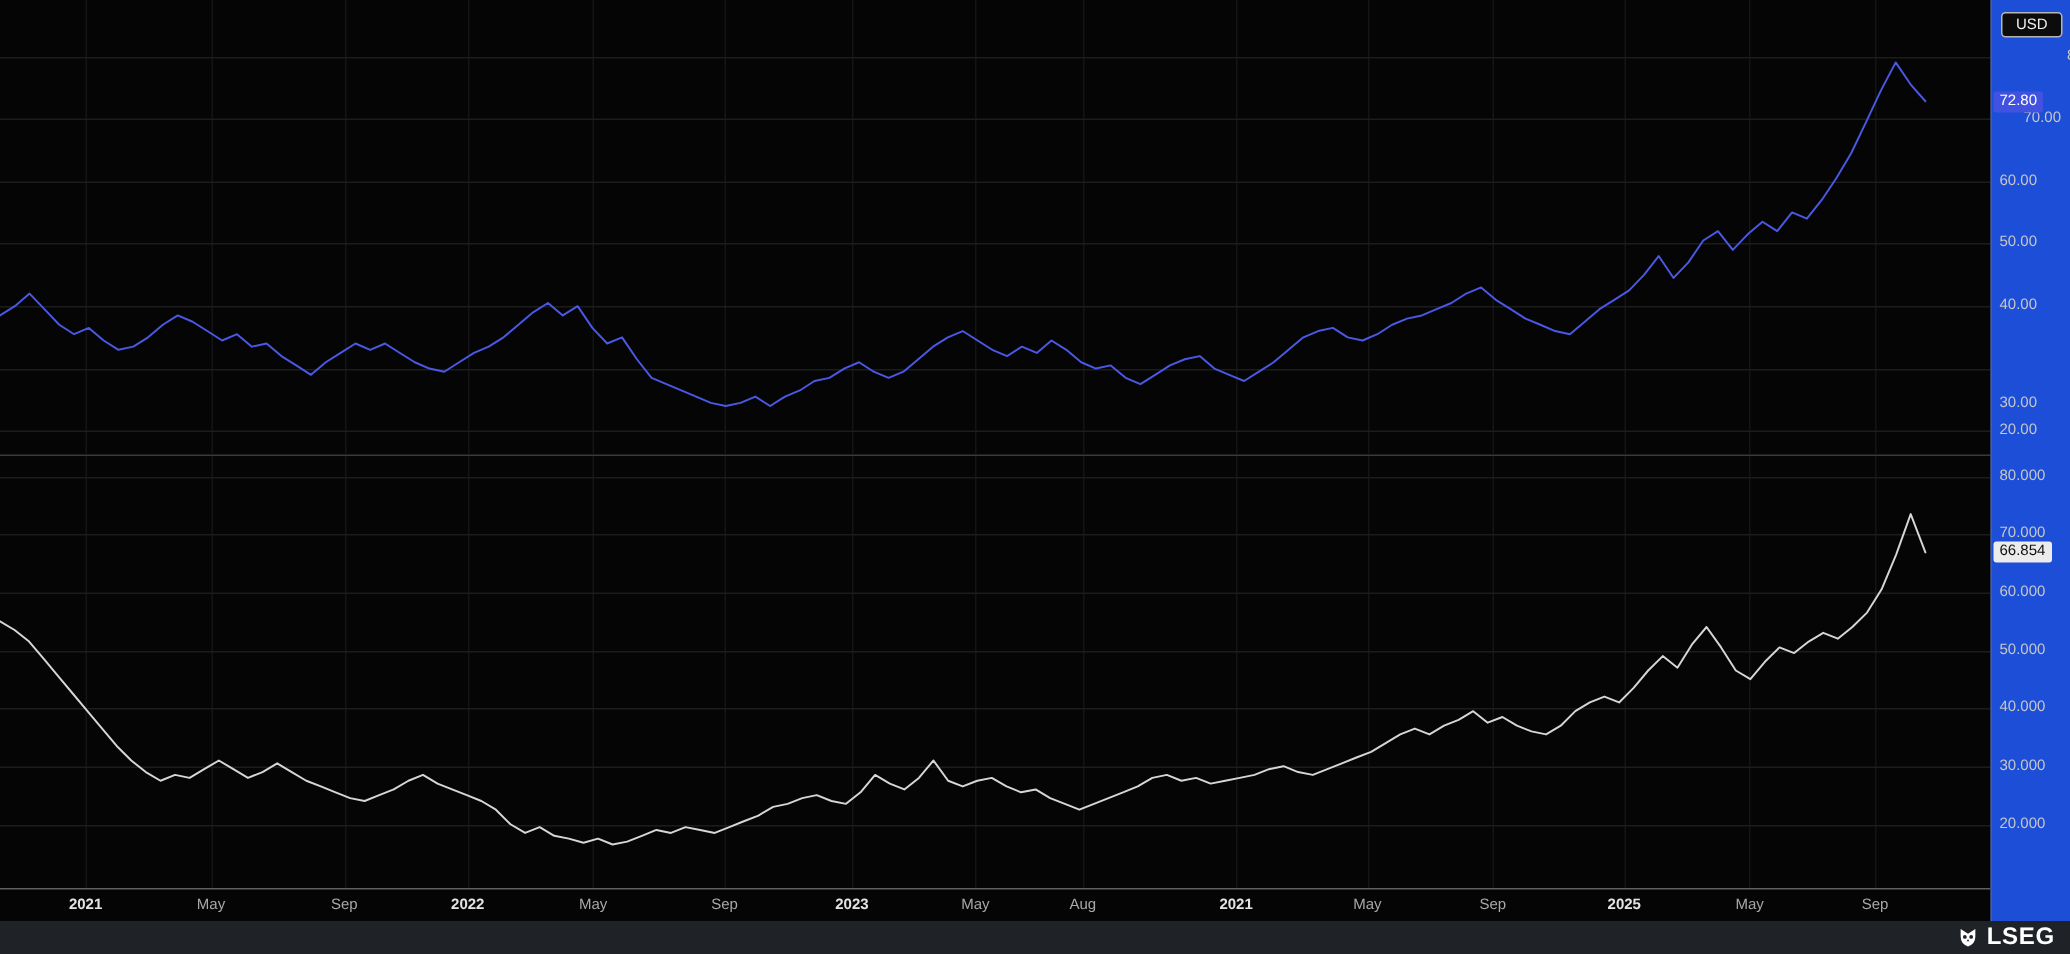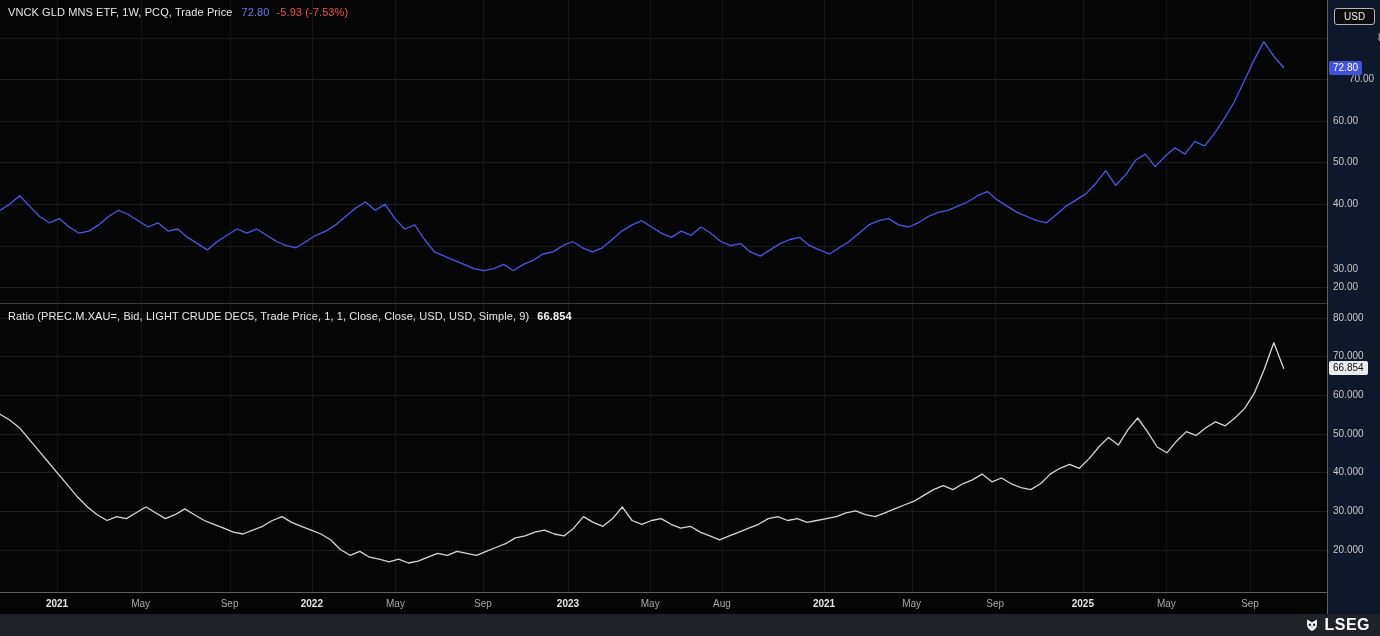--- a/index.html
+++ b/index.html
@@ -12,41 +12,38 @@
 
   .gridline-h{position:absolute;left:0;right:0;height:1px;background:#1c1c1c;}
   .gridline-v{position:absolute;top:0;bottom:0;width:1px;background:#141414;}
   svg.series{position:absolute;left:0;top:0;z-index:2;}
 
   .legend{position:absolute;left:8px;top:6px;font-size:11px;color:#e8e8e8;z-index:5;white-space:nowrap;letter-spacing:.1px;}
   .legend .last{color:#6b7af0;margin-left:9px;}
   .legend .chg{color:#ef5350;margin-left:7px;}
   .legend .val{color:#f2f2f2;font-weight:bold;margin-left:8px;}
 
-  #yaxis-col{position:absolute;left:1327px;top:0;width:53px;height:614px;border-left:1px solid #5f5f5f;background:#0f172a;box-sizing:border-box;z-index:4;}
+  #yaxis-col{position:absolute;left:1327px;top:0;width:53px;height:614px;border-left:1px solid #5f5f5f;background:#1d4ed8;box-sizing:border-box;z-index:4;}
   .y-tick{position:absolute;left:5px;font-size:10px;line-height:12px;color:#c8c8c8;}
   .badge{position:absolute;left:1px;font-size:10px;line-height:14px;padding:0 4px;border-radius:2px;z-index:6;}
   .currency-btn{position:absolute;top:8px;left:6px;padding:2px 9px;border:1px solid #b5b5b5;border-radius:3px;font-size:10px;color:#f0f0f0;background:#0c0c0c;cursor:pointer;z-index:7;}
 
   #xaxis-row{position:absolute;left:0;top:592px;width:1327px;height:22px;border-top:1px solid #5f5f5f;background:#050505;box-sizing:border-box;}
   .x-tick{position:absolute;top:5px;transform:translateX(-50%);font-size:10px;color:#a8a8a8;white-space:nowrap;}
   .x-tick.year{color:#e4e4e4;font-weight:bold;}
 
   #footer{position:absolute;top:614px;left:0;width:1380px;height:22px;background:#1f2327;display:flex;align-items:center;justify-content:flex-end;padding-right:10px;box-sizing:border-box;gap:5px;}
   #footer .brand{color:#ffffff;font-weight:bold;font-size:16px;letter-spacing:.5px;}
 </style>
 </head>
 <body>
 
 <div id="app">
 
   <div id="top-plot" class="panel">
-    <div class="legend">
-      <span>VNCK GLD MNS ETF, 1W, PCQ, Trade Price</span><span class="last">72.80</span><span class="chg">-5.93 (-7.53%)</span>
-    </div>
   <div class="gridline-v" style="left: 4.3%;"></div>
       <div class="gridline-v" style="left: 10.6%;"></div>
       <div class="gridline-v" style="left: 17.3%;"></div>
       <div class="gridline-v" style="left: 23.5%;"></div>
       <div class="gridline-v" style="left: 29.8%;"></div>
       <div class="gridline-v" style="left: 36.4%;"></div>
       <div class="gridline-v" style="left: 42.8%;"></div>
       <div class="gridline-v" style="left: 49%;"></div>
       <div class="gridline-v" style="left: 54.4%;"></div>
       <div class="gridline-v" style="left: 62.1%;"></div>
@@ -61,23 +58,20 @@
       <div class="gridline-h" style="top: 162.4px;"></div>
       <div class="gridline-h" style="top: 204.1px;"></div>
       <div class="gridline-h" style="top: 245.7px;"></div>
       <div class="gridline-h" style="top: 287.3px;"></div>
       <svg width="1326" height="304" viewBox="0 0 1326 304" class="series">
         <polyline points="0.0,210.3 9.9,204.1 19.7,195.7 29.6,206.1 39.5,216.5 49.4,222.8 59.2,218.6 69.1,227.0 79.0,233.2 88.9,231.1 98.7,224.9 108.6,216.5 118.5,210.3 128.4,214.5 138.2,220.7 148.1,227.0 158.0,222.8 167.9,231.1 177.7,229.0 187.6,237.4 197.5,243.6 207.3,249.9 217.2,241.5 227.1,235.3 237.0,229.0 246.8,233.2 256.7,229.0 266.6,235.3 276.5,241.5 286.3,245.7 296.2,247.8 306.1,241.5 316.0,235.3 325.8,231.1 335.7,224.9 345.6,216.5 355.4,208.2 365.3,202.0 375.2,210.3 385.1,204.1 394.9,218.6 404.8,229.0 414.7,224.9 424.6,239.5 434.4,251.9 444.3,256.1 454.2,260.3 464.1,264.4 473.9,268.6 483.8,270.7 493.7,268.6 503.6,264.4 513.4,270.7 523.3,264.4 533.2,260.3 543.0,254.0 552.9,251.9 562.8,245.7 572.7,241.5 582.5,247.8 592.4,251.9 602.3,247.8 612.2,239.5 622.0,231.1 631.9,224.9 641.8,220.7 651.7,227.0 661.5,233.2 671.4,237.4 681.3,231.1 691.2,235.3 701.0,227.0 710.9,233.2 720.8,241.5 730.6,245.7 740.5,243.6 750.4,251.9 760.3,256.1 770.1,249.9 780.0,243.6 789.9,239.5 799.8,237.4 809.6,245.7 819.5,249.9 829.4,254.0 839.3,247.8 849.1,241.5 859.0,233.2 868.9,224.9 878.8,220.7 888.6,218.6 898.5,224.9 908.4,227.0 918.2,222.8 928.1,216.5 938.0,212.4 947.9,210.3 957.7,206.1 967.6,202.0 977.5,195.7 987.4,191.6 997.2,199.9 1007.1,206.1 1017.0,212.4 1026.9,216.5 1036.7,220.7 1046.6,222.8 1056.5,214.5 1066.3,206.1 1076.2,199.9 1086.1,193.6 1096.0,183.2 1105.8,170.7 1115.7,185.3 1125.6,174.9 1135.5,160.3 1145.3,154.1 1155.2,166.6 1165.1,156.2 1175.0,147.8 1184.8,154.1 1194.7,141.6 1204.6,145.8 1214.5,133.3 1224.3,118.7 1234.2,102.0 1244.1,81.2 1253.9,60.4 1263.8,41.6 1273.7,56.2 1283.6,67.5" fill="none" stroke="#4a58e6" stroke-width="1.3" stroke-linejoin="round" stroke-linecap="round"></polyline>
       </svg>
     </div>
 
   <div id="bottom-plot" class="panel">
-    <div class="legend">
-      <span>Ratio (PREC.M.XAU=, Bid, LIGHT CRUDE DEC5, Trade Price, 1, 1, Close, Close, USD, USD, Simple, 9)</span><span class="val">66.854</span>
-    </div>
   <div class="gridline-v" style="left: 4.3%;"></div>
       <div class="gridline-v" style="left: 10.6%;"></div>
       <div class="gridline-v" style="left: 17.3%;"></div>
       <div class="gridline-v" style="left: 23.5%;"></div>
       <div class="gridline-v" style="left: 29.8%;"></div>
       <div class="gridline-v" style="left: 36.4%;"></div>
       <div class="gridline-v" style="left: 42.8%;"></div>
       <div class="gridline-v" style="left: 49%;"></div>
       <div class="gridline-v" style="left: 54.4%;"></div>
       <div class="gridline-v" style="left: 62.1%;"></div>

